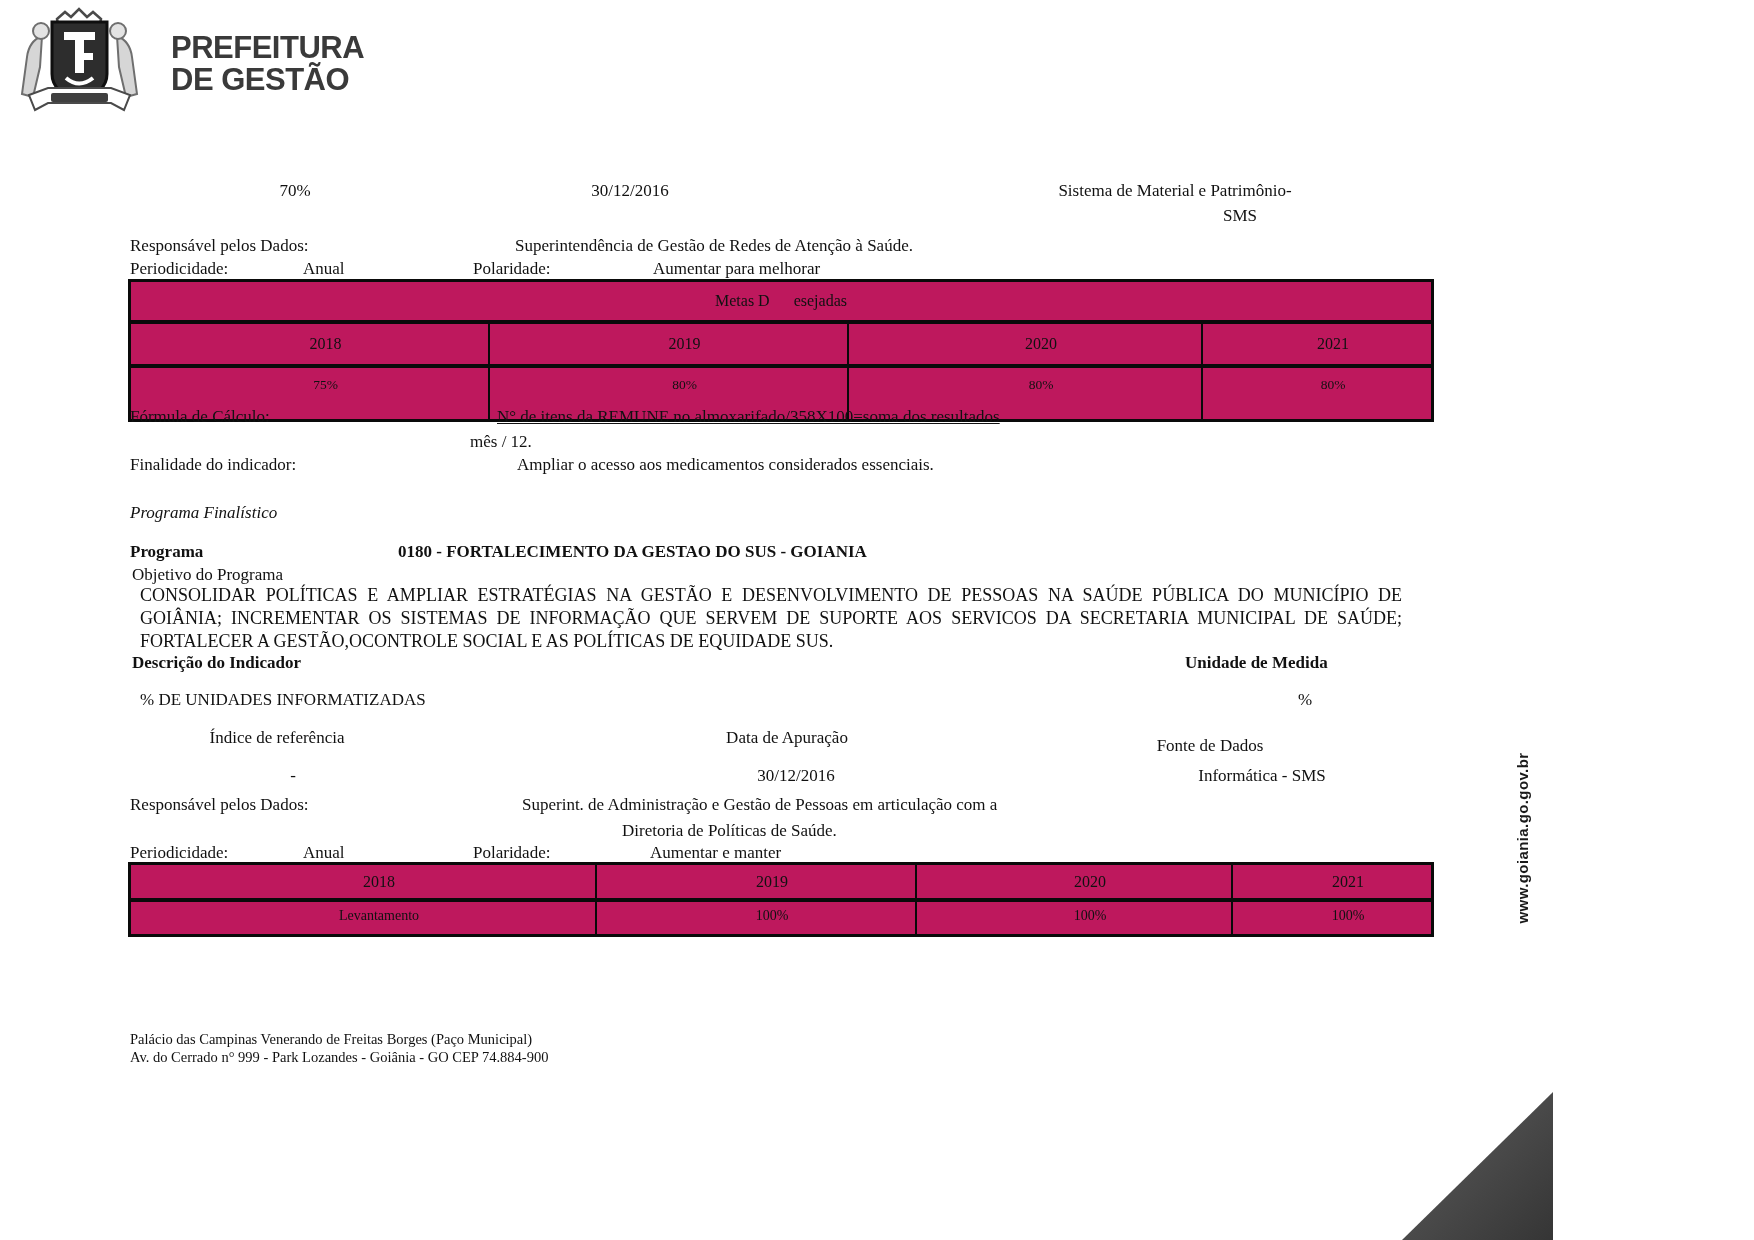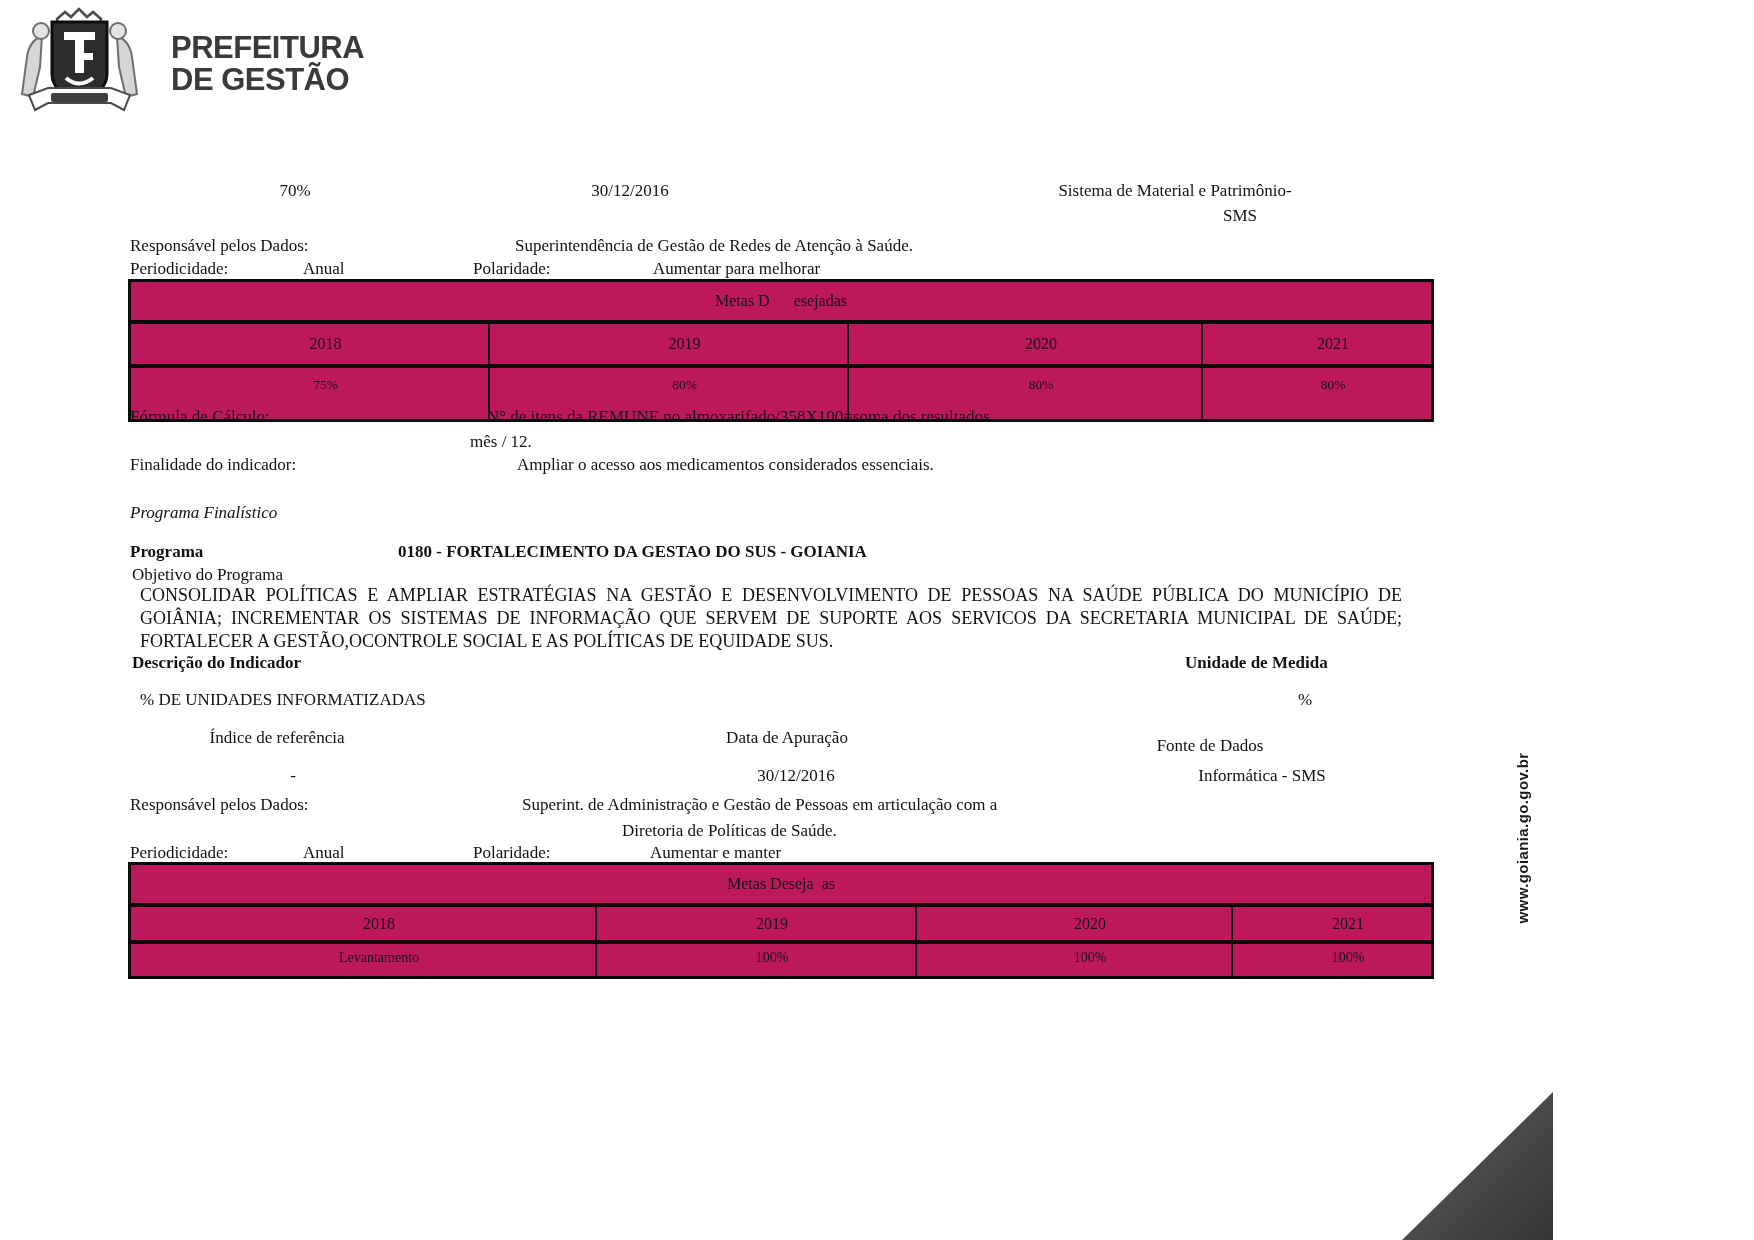--- a/index.html
+++ b/index.html
@@ -95,21 +95,21 @@
     </div>
     <div class="mt-row mt-vrow">
       <div class="mt-cell" style="width:325px;">75%</div>
       <div class="mt-cell" style="width:325px;">80%</div>
       <div class="mt-cell" style="width:320px;">80%</div>
       <div class="mt-cell" style="flex:1;">80%</div>
     </div>
   </div>
 
   <div class="t" style="left:130px;top:407px;">Fórmula de Cálculo:</div>
-  <div class="t" style="left:487px;top:407px;">N° de itens da REMUNE no almoxarifado/358X100=soma dos resultados</div>
+  <div class="t" style="left:497px;top:407px;text-decoration:underline;">N° de itens da REMUNE no almoxarifado/358X100=soma dos resultados</div>
   <div class="t" style="left:470px;top:432px;">mês / 12.</div>
 
   <div class="t" style="left:130px;top:455px;">Finalidade do indicador:</div>
   <div class="t" style="left:517px;top:455px;">Ampliar o acesso aos medicamentos considerados essenciais.</div>
 
   <div class="t" style="left:130px;top:503px;font-style:italic;">Programa Finalístico</div>
   <div class="t b" style="left:130px;top:542px;">Programa</div>
   <div class="t b" style="left:398px;top:542px;">0180 - FORTALECIMENTO DA GESTAO DO SUS - GOIANIA</div>
   <div class="t" style="left:132px;top:565px;">Objetivo do Programa</div>
   <div class="objetivo">CONSOLIDAR POLÍTICAS E AMPLIAR ESTRATÉGIAS NA GESTÃO E DESENVOLVIMENTO DE PESSOAS NA SAÚDE PÚBLICA DO MUNICÍPIO DE GOIÂNIA; INCREMENTAR OS SISTEMAS DE INFORMAÇÃO QUE SERVEM DE SUPORTE AOS SERVICOS DA SECRETARIA MUNICIPAL DE SAÚDE; FORTALECER A GESTÃO,OCONTROLE SOCIAL E AS POLÍTICAS DE EQUIDADE SUS.</div>
@@ -131,33 +131,36 @@
   <div class="t" style="left:130px;top:795px;">Responsável pelos Dados:</div>
   <div class="t" style="left:522px;top:795px;">Superint. de Administração e Gestão de Pessoas em articulação com a</div>
   <div class="t" style="left:622px;top:821px;">Diretoria de Políticas de Saúde.</div>
 
   <div class="t" style="left:130px;top:843px;">Periodicidade:</div>
   <div class="t" style="left:303px;top:843px;">Anual</div>
   <div class="t" style="left:473px;top:843px;">Polaridade:</div>
   <div class="t" style="left:650px;top:843px;">Aumentar e manter</div>
 
   <div class="metas-table mt2" style="top:862px;">
-    <div class="mt-title">Metas Deseja  as</div>
     <div class="mt-row mt-hrow">
       <div class="mt-cell" style="width:432px;">2018</div>
       <div class="mt-cell" style="width:286px;">2019</div>
       <div class="mt-cell" style="width:282px;">2020</div>
       <div class="mt-cell" style="flex:1;">2021</div>
     </div>
     <div class="mt-row mt-vrow">
       <div class="mt-cell" style="width:432px;">Levantamento</div>
       <div class="mt-cell" style="width:286px;">100%</div>
       <div class="mt-cell" style="width:282px;">100%</div>
       <div class="mt-cell" style="flex:1;">100%</div>
     </div>
   </div>
 
+  <div class="footer">
+    <div>Palácio das Campinas Venerando de Freitas Borges (Paço Municipal)</div>
+    <div>Av. do Cerrado n° 999 - Park Lozandes - Goiânia - GO CEP 74.884-900</div>
+  </div>
 
   <div class="vertical-site">www.goiania.go.gov.br</div>
 
   <div class="corner-triangle"></div>
 
 </div>
 
 </body></html>

